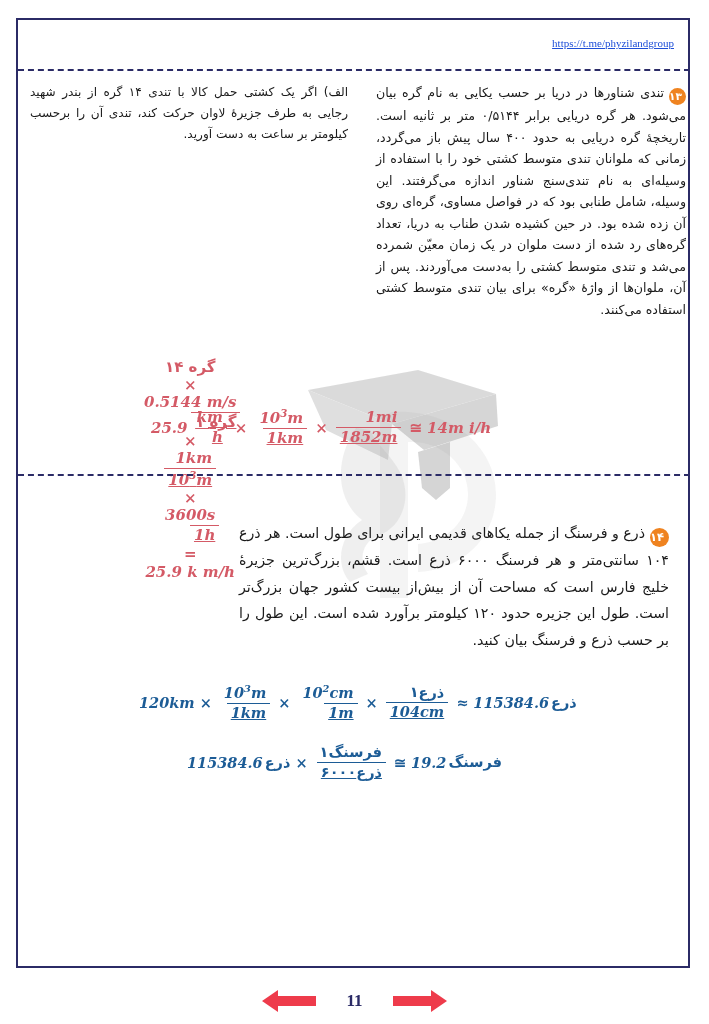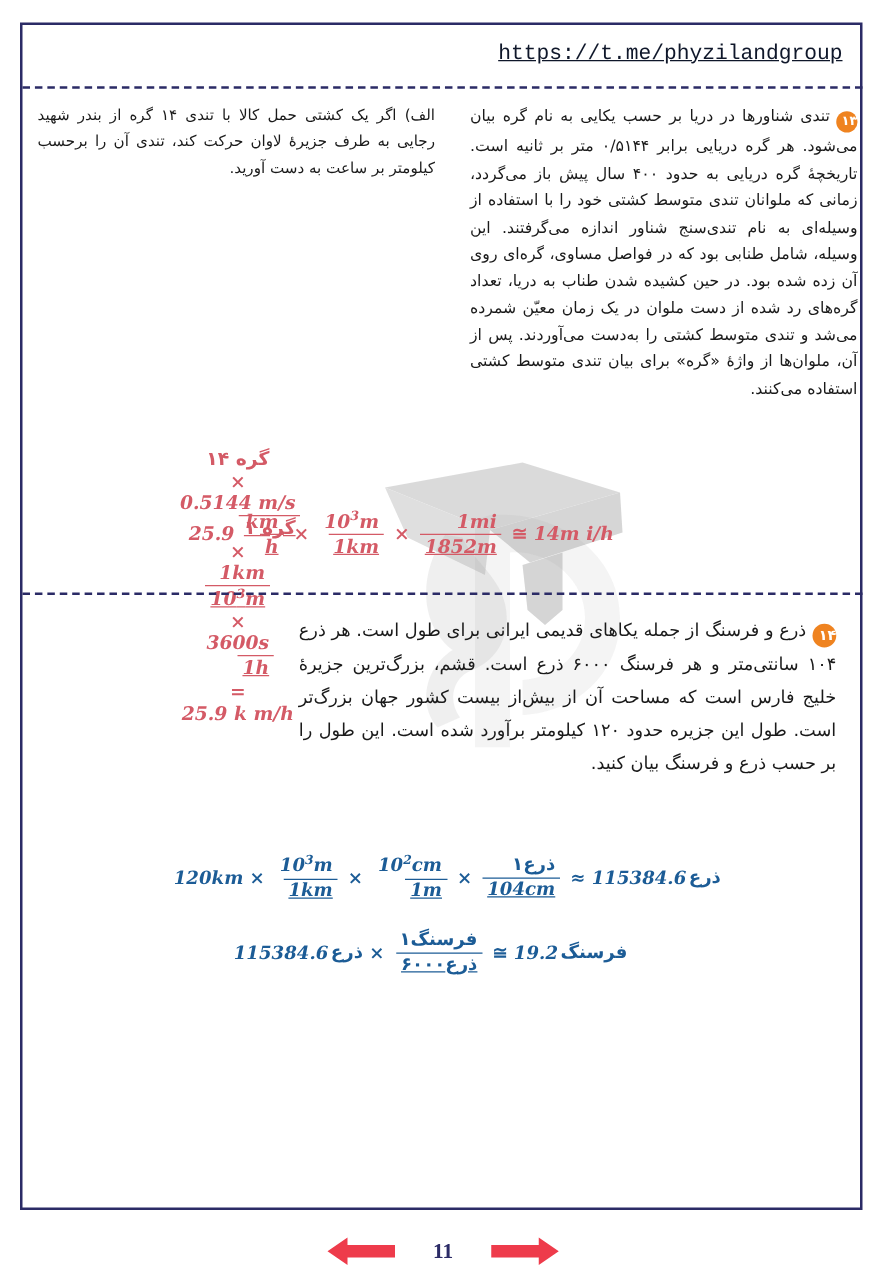--- a/index.html
+++ b/index.html
@@ -42,23 +42,23 @@
   #header-title {
     font-family: "DejaVu Sans", "Liberation Sans", sans-serif;
     font-size: 12.5px;
     font-weight: bold;
     color: #1c5c96;
     letter-spacing: -0.2px;
     white-space: nowrap;
     padding-left: 14px;
   }
   #header-link {
-    font-family: Liberation Mono, monospace;
-    font-size: 17px;
-    color: #0f172a;
+    font-family: Liberation Serif, serif;
+    font-size: 11px;
+    color: #1d4ed8;
     text-decoration: underline;
     direction: ltr;
     white-space: nowrap;
     padding-right: 14px;
   }
 
   
   .sep-dashed {
     position: absolute;
     left: 18px;
@@ -128,21 +128,21 @@
   .qbadge {
     display: inline-block;
     width: 17px;
     height: 17px;
     border-radius: 50%;
     background: #ef8320;
     color: #ffffff;
     font-size: 10.5px;
     font-weight: bold;
     line-height: 17px;
-    text-align: right;
+    text-align: left;
     vertical-align: -3px;
     margin-left: 5px;
   }
 
   
   .formula {
     position: absolute;
     direction: ltr;
     white-space: nowrap;
     font-family: "DejaVu Serif", "Liberation Serif", serif;
@@ -202,20 +202,21 @@
   #q14-block {
     position: absolute;
     top: 492px;
     right: 40px;
     width: 430px;
     direction: rtl;
   }
   #q14-block .qpara {
     font-size: 14.2px;
     line-height: 26.5px;
+    margin-top: 28px;
   }
   #q14-block .qbadge {
     width: 19px;
     height: 19px;
     line-height: 19px;
     font-size: 11.5px;
   }
 
   
   #footer-nav {

